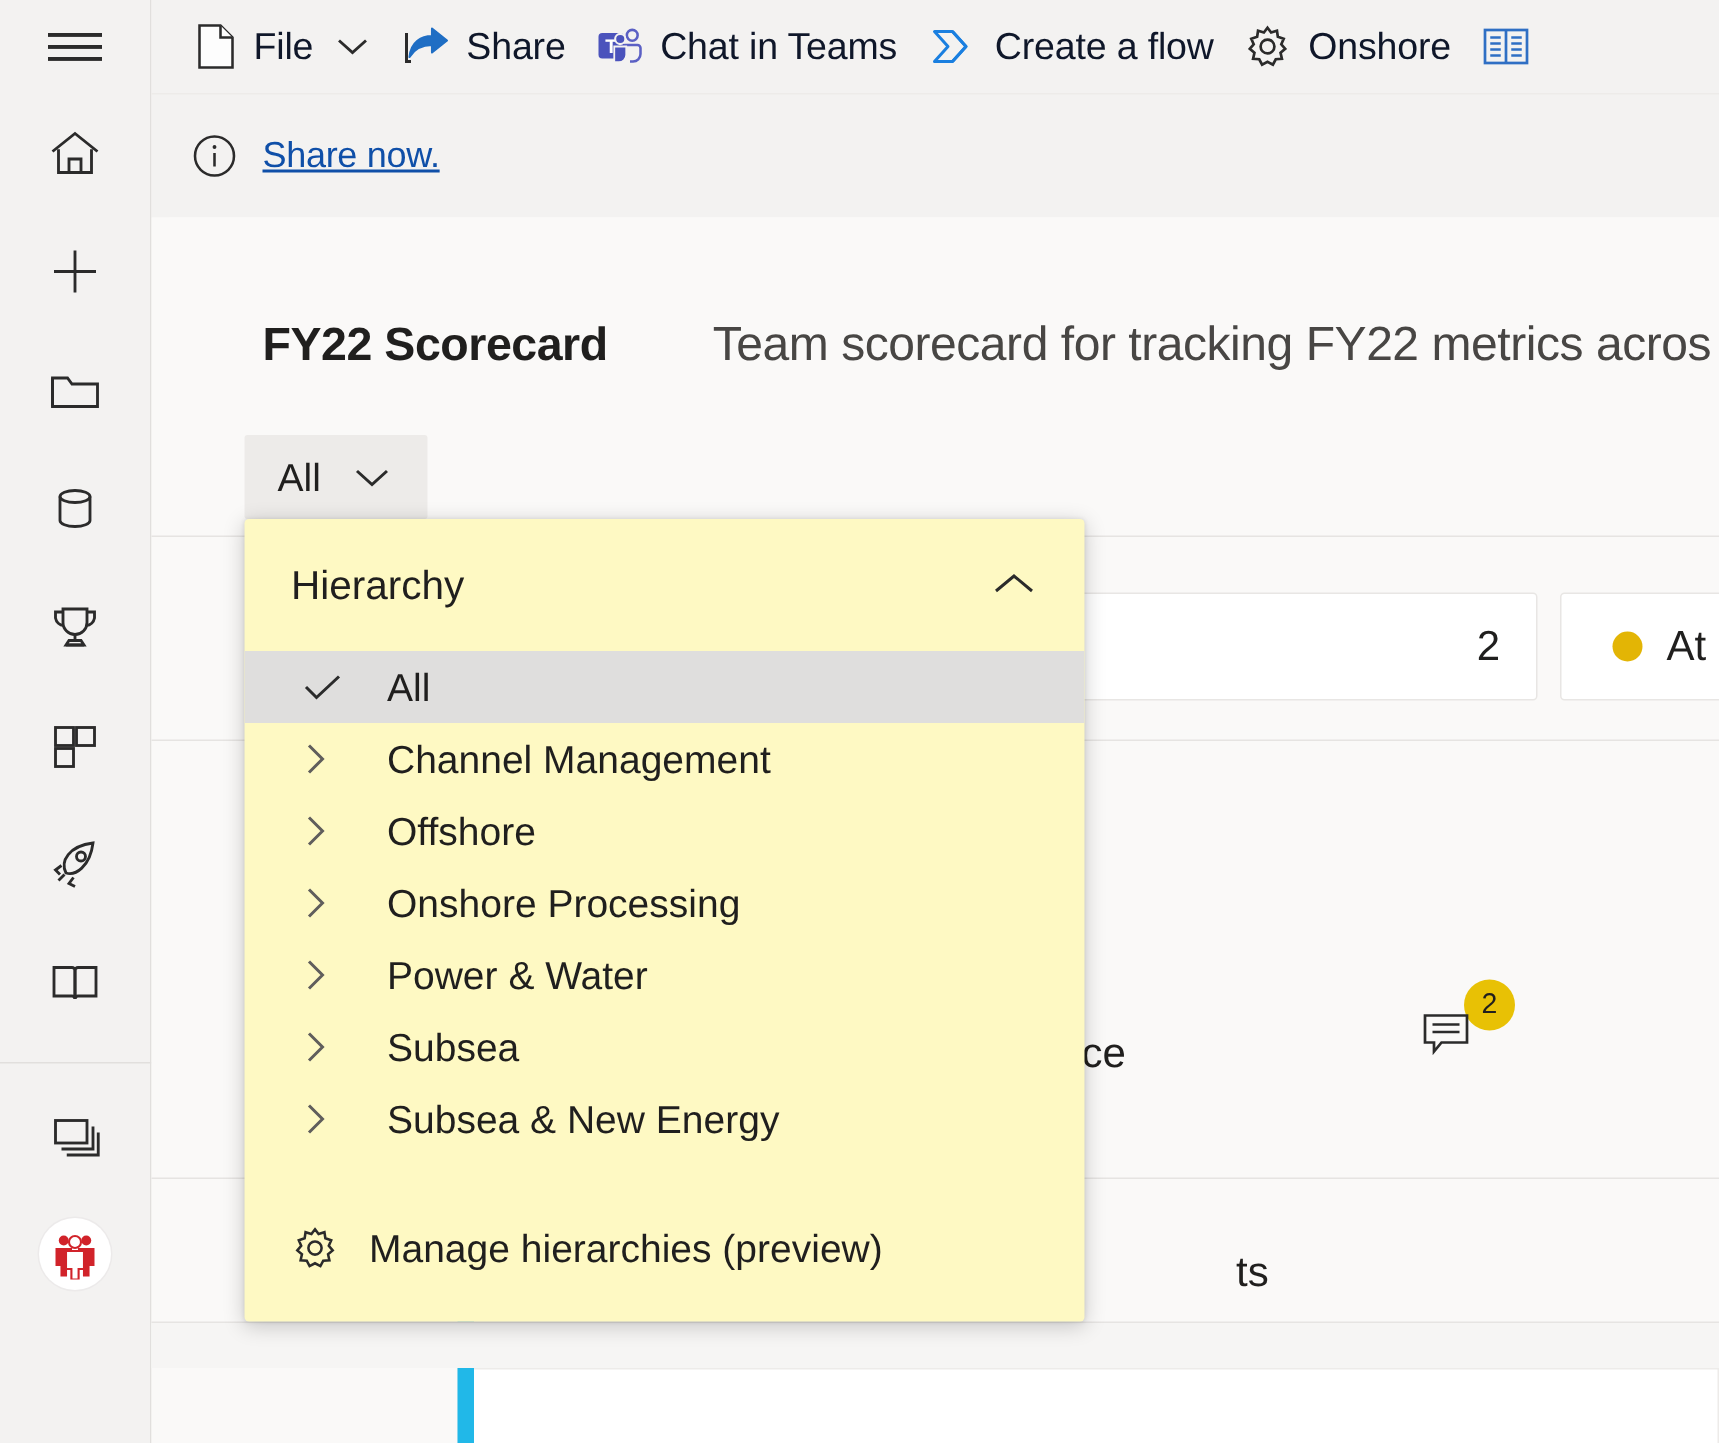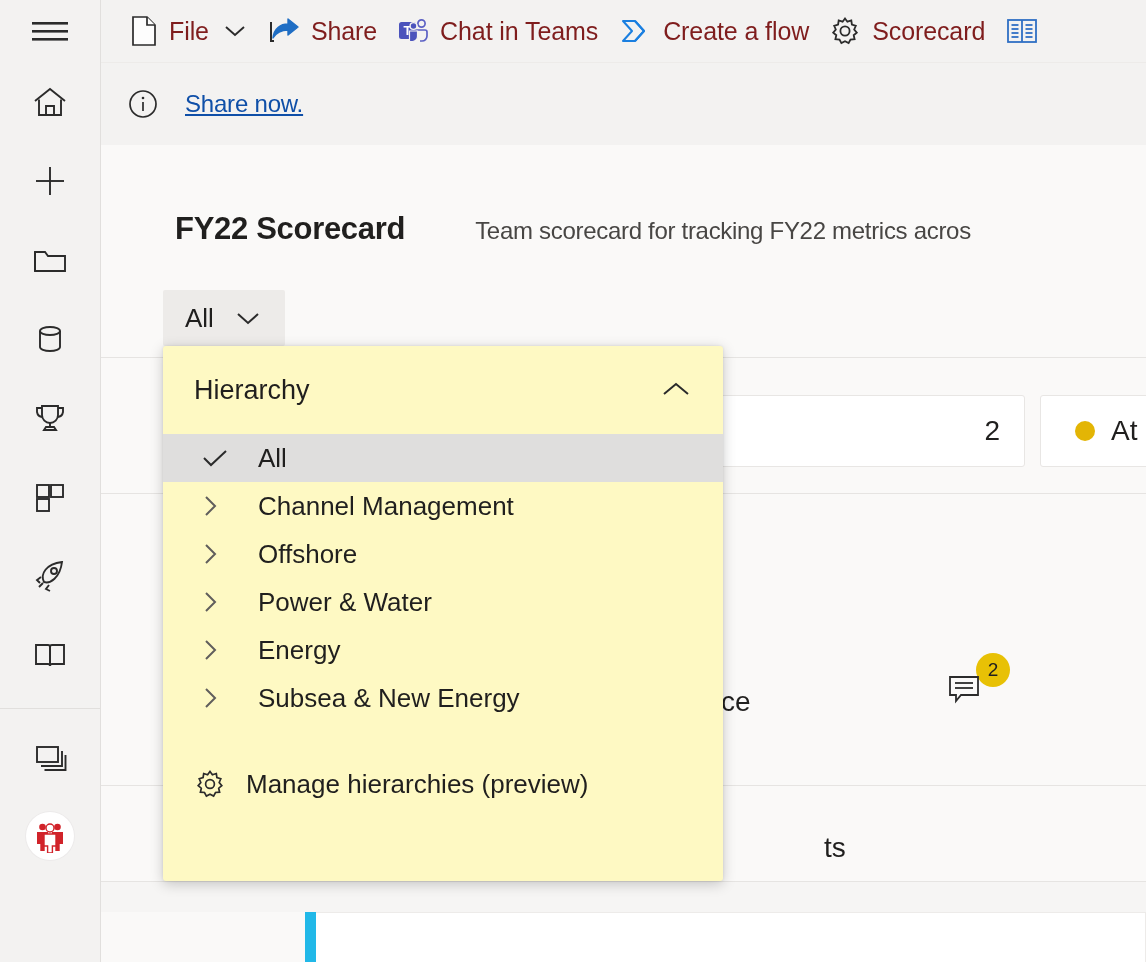--- a/index.html
+++ b/index.html
@@ -43,62 +43,62 @@
     width: 1045px; height: 62px;
     background: #f3f2f1;
     display: flex; align-items: center;
     padding-left: 19px;
     white-space: nowrap;
     overflow: hidden;
   }
   .cmd {
     display: flex; align-items: center;
     height: 44px; padding: 0 10px;
-    cursor: pointer; color: #7f1d1d;
+    cursor: pointer; color: #0f172a;
     font-size: 25px;
   }
   .cmd .lbl { margin-left: 11px; letter-spacing: -0.1px; }
   .cmd .caret { margin-left: 13px; display: flex; align-items: center; }
   .cmd-icon { display: flex; align-items: center; justify-content: center; }
 
   
   #notice {
     position: absolute; left: 101px; top: 62px;
     width: 1045px; height: 83px;
     background: #f3f2f1;
     border-top: 1px solid #edebe9;
     display: flex; align-items: center;
     padding-left: 25px;
     font-size: 24px; color: #242424;
     white-space: nowrap;
   }
   #notice .info-ic { margin-right: 15px; display: flex; align-items: center; }
   #notice .txt { letter-spacing: -0.2px; }
   #notice a {
-    color: #0f4fa8; text-decoration: underline; margin-left: 10px;
+    color: #0f4fa8; text-decoration: underline; 
     letter-spacing: -0.2px;
   }
 
   
   #content {
     position: absolute; left: 101px; top: 145px;
     width: 1045px; height: 817px;
     background: #faf9f8;
   }
   #sc-head {
     position: absolute; left: 12px; top: 0; width: 1045px; height: 210px;
     background: #faf9f8;
   }
   #sc-title-row {
     position: absolute; left: 62px; top: 66px;
     display: flex; align-items: baseline; white-space: nowrap;
   }
   #sc-title { font-size: 31px; font-weight: bold; color: #201f1e; letter-spacing: -0.3px; }
   #sc-sub {
-    font-size: 24px; color: #484644; margin-left: 70px; letter-spacing: -0.3px;
+    font-size: 32px; color: #484644; margin-left: 70px; letter-spacing: -0.3px;
   }
   #filter-btn {
     position: absolute; left: 163px; top: 290px;
     height: 56px; min-width: 107px;
     background: #edebe9; border-radius: 2px;
     display: flex; align-items: center; padding: 0 22px;
     cursor: pointer; z-index: 3;
   }
   #filter-btn .lbl { font-size: 26px; color: #201f1e; }
   #filter-btn .caret { margin-left: 19px; display: flex; align-items: center; }
@@ -336,21 +336,21 @@
       <span class="lbl">Create a flow</span>
     </div>
 
     <div class="cmd">
       <span class="cmd-icon">
         <svg width="32" height="32" viewBox="0 0 32 32" fill="none" stroke="#2b2b2b" stroke-width="1.8">
           <circle cx="16" cy="16" r="4.6"></circle>
           <path d="M16 3.5 l2.4 3.2 3.9 -1.2 0.6 4 3.9 1.3 -1.6 3.7 2.6 3.1 -3.1 2.6 0.9 4 -4.1 0.3 -1.9 3.6 -3.6 -1.9 -3.6 1.9 -1.9 -3.6 -4.1 -0.3 0.9 -4 -3.1 -2.6 2.6 -3.1 -1.6 -3.7 3.9 -1.3 0.6 -4 3.9 1.2 Z"></path>
         </svg>
       </span>
-      <span class="lbl">Scorecard</span>
+      <span class="lbl">Onshore</span>
     </div>
 
     <div class="cmd">
       <span class="cmd-icon">
         <svg width="34" height="30" viewBox="0 0 34 30" fill="none" stroke="#2f6fc4" stroke-width="1.8">
           <rect x="3" y="4" width="28" height="22"></rect>
           <line x1="17" y1="4" x2="17" y2="26"></line>
           <line x1="6.5" y1="9" x2="13.5" y2="9"></line>
           <line x1="6.5" y1="13" x2="13.5" y2="13"></line>
           <line x1="6.5" y1="17" x2="13.5" y2="17"></line>
@@ -469,37 +469,45 @@
 
     <div class="fly-item">
       <span class="gutter">
         <svg width="22" height="26" viewBox="0 0 22 26" fill="none" stroke="#605e5c" stroke-width="2">
           <path d="M6 4 L15 13 L6 22"></path>
         </svg>
       </span>
       <span class="name">Offshore</span>
     </div>
 
-
     <div class="fly-item">
       <span class="gutter">
         <svg width="22" height="26" viewBox="0 0 22 26" fill="none" stroke="#605e5c" stroke-width="2">
           <path d="M6 4 L15 13 L6 22"></path>
         </svg>
       </span>
-      <span class="name">Power &amp; Water</span>
+      <span class="name">Onshore Processing</span>
     </div>
 
     <div class="fly-item">
       <span class="gutter">
         <svg width="22" height="26" viewBox="0 0 22 26" fill="none" stroke="#605e5c" stroke-width="2">
           <path d="M6 4 L15 13 L6 22"></path>
         </svg>
       </span>
-      <span class="name">Energy</span>
+      <span class="name">Power &amp; Water</span>
+    </div>
+
+    <div class="fly-item">
+      <span class="gutter">
+        <svg width="22" height="26" viewBox="0 0 22 26" fill="none" stroke="#605e5c" stroke-width="2">
+          <path d="M6 4 L15 13 L6 22"></path>
+        </svg>
+      </span>
+      <span class="name">Subsea</span>
     </div>
 
     <div class="fly-item">
       <span class="gutter">
         <svg width="22" height="26" viewBox="0 0 22 26" fill="none" stroke="#605e5c" stroke-width="2">
           <path d="M6 4 L15 13 L6 22"></path>
         </svg>
       </span>
       <span class="name">Subsea &amp; New Energy</span>
     </div>

